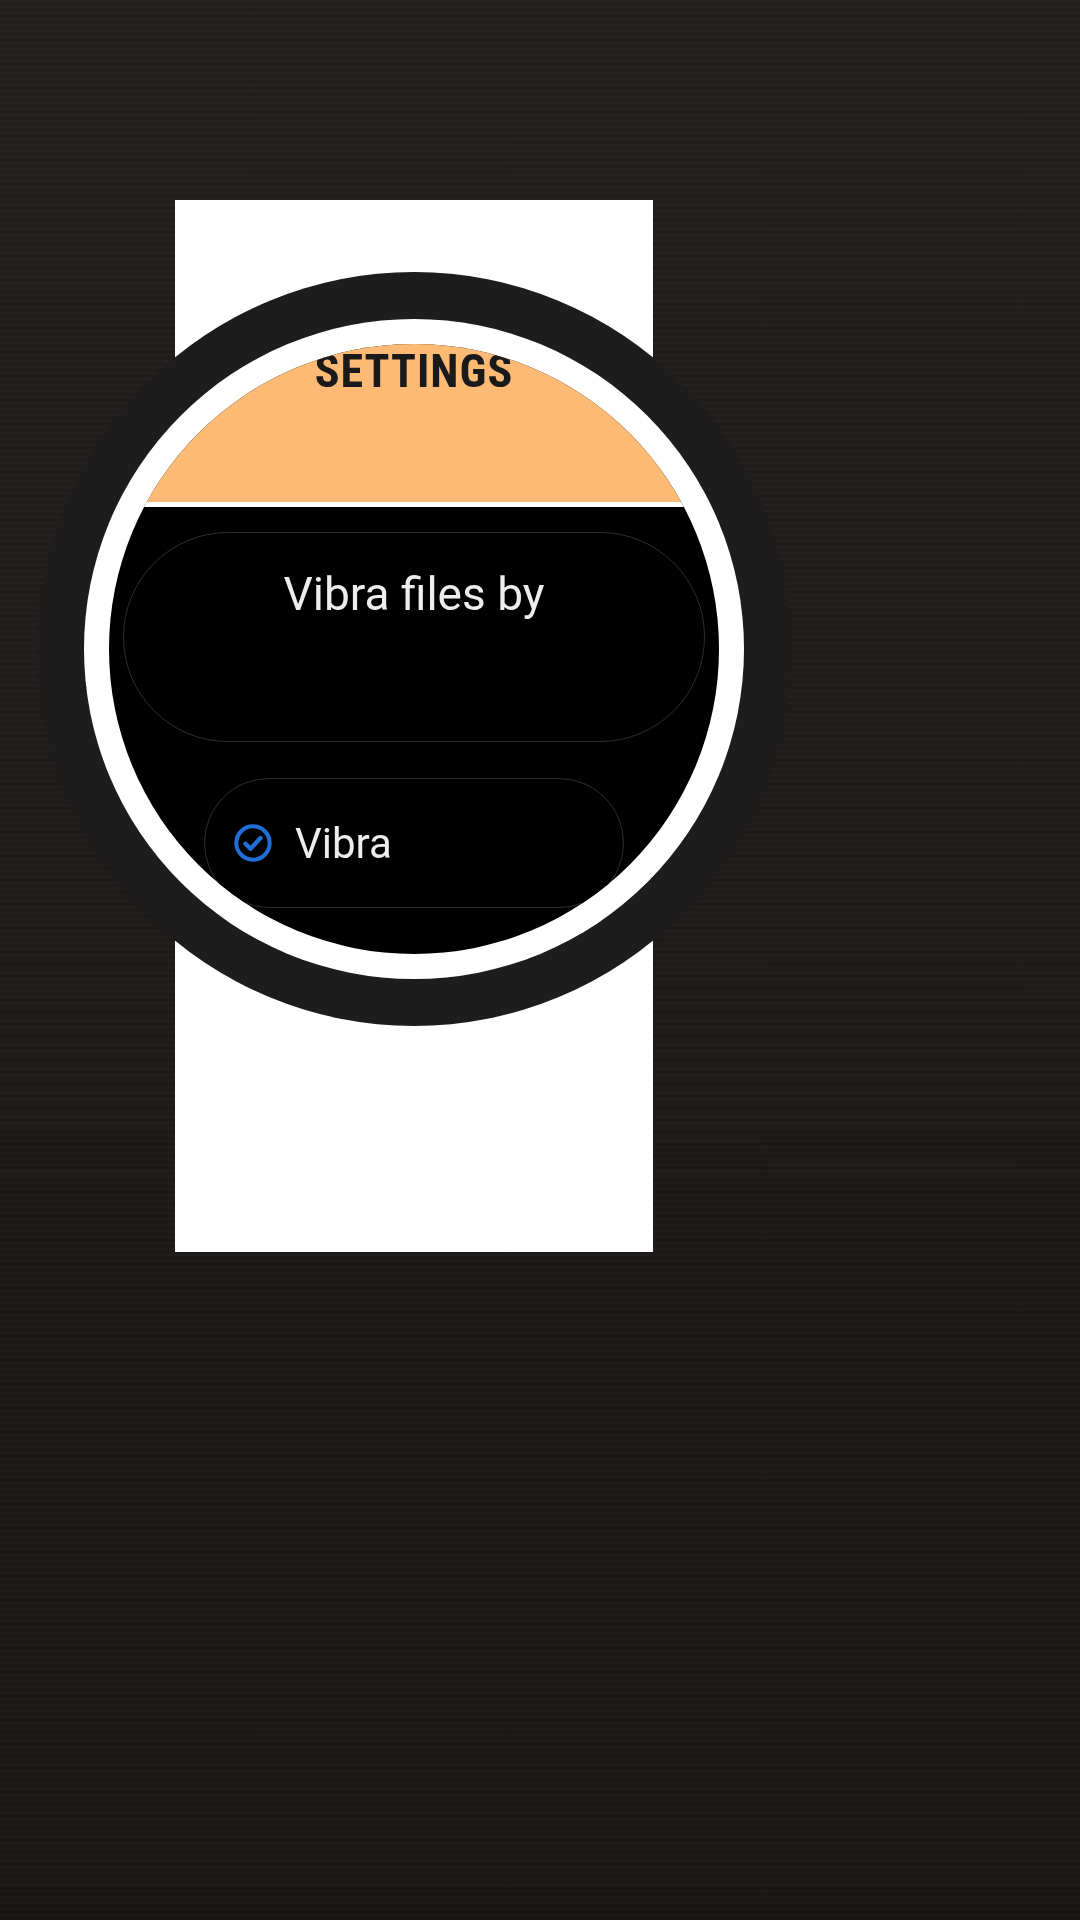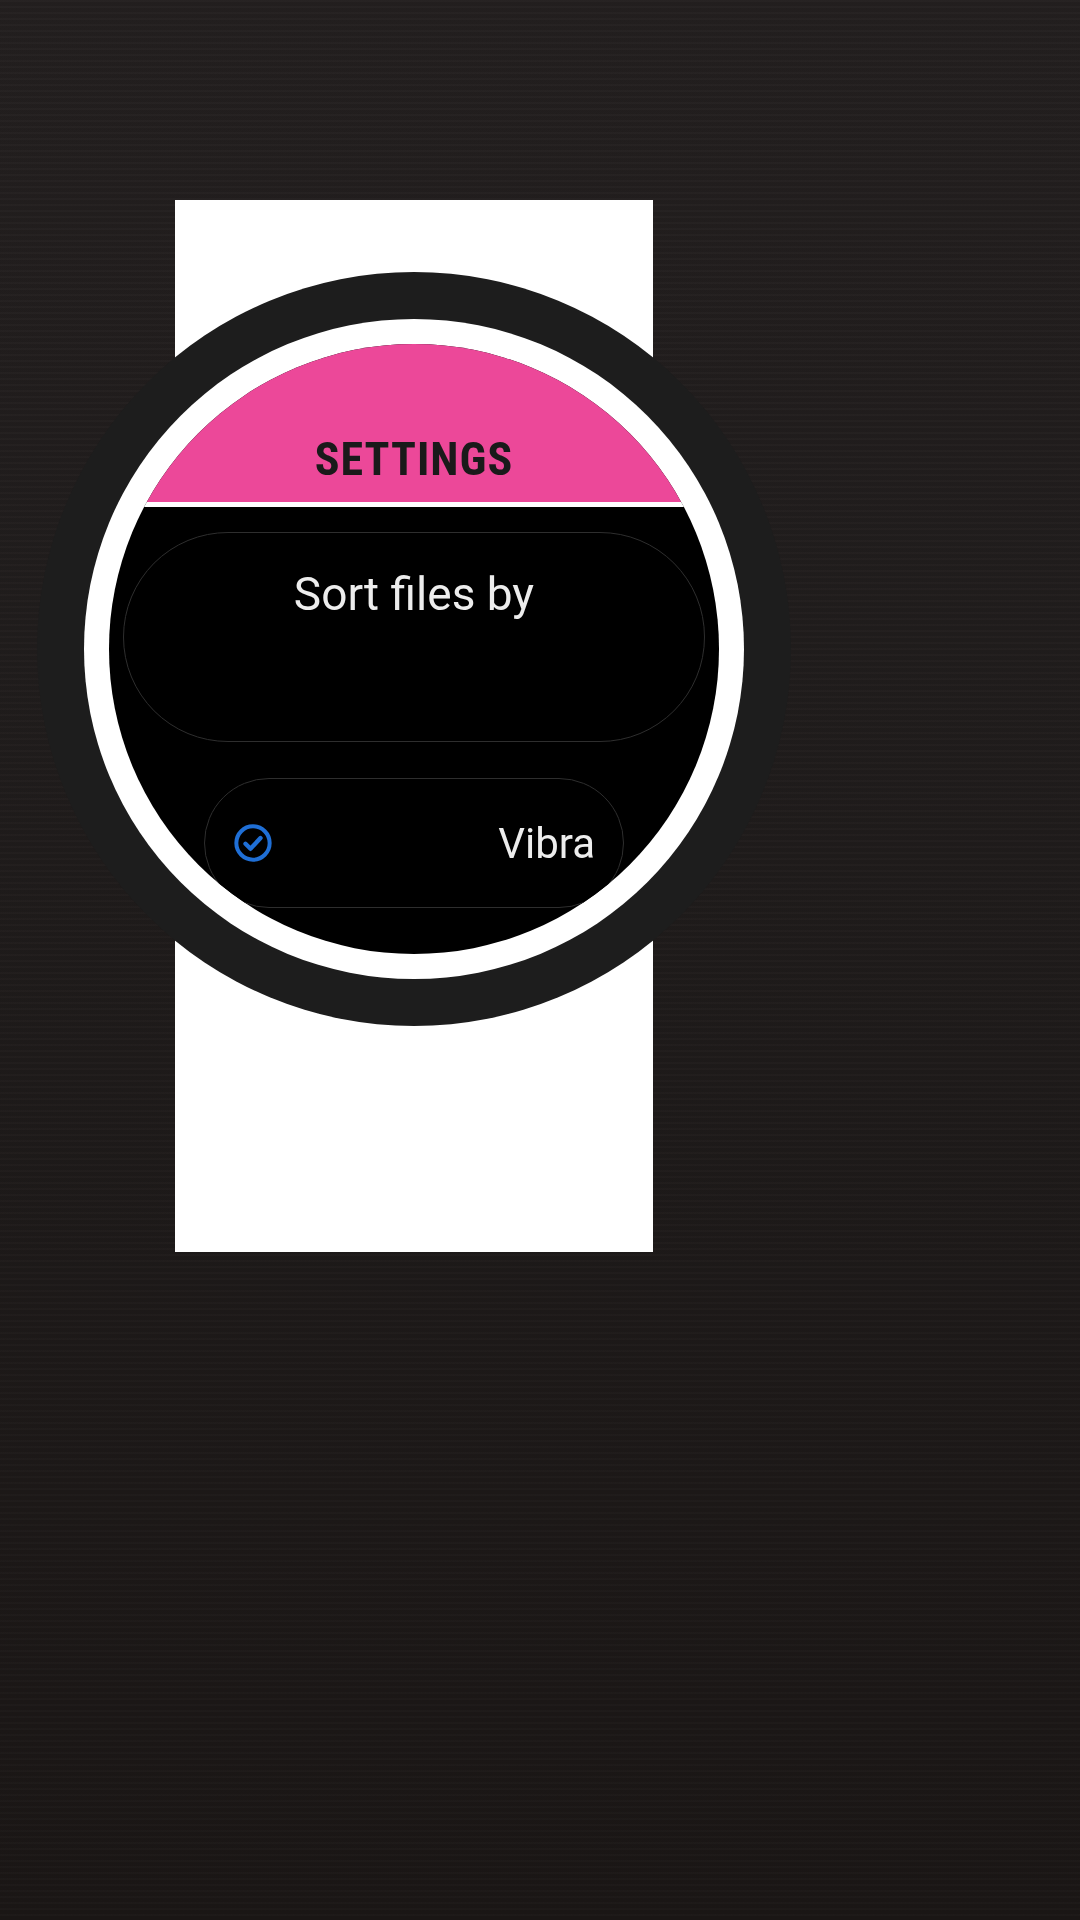--- a/index.html
+++ b/index.html
@@ -60,23 +60,23 @@
     border-radius: 50%;
     overflow: hidden;
     background: #000000;
   }
 
   
   .face-header {
     position: absolute;
     left: 0; top: 0; right: 0;
     height: 158px;
-    background: #ec4899;
+    background: #fdba74;
     display: flex;
-    align-items: flex-end;
+    align-items: flex-start;
     justify-content: center;
     padding-bottom: 16px;
   }
   .face-header .title {
     font-family: "Roboto Condensed", "Arial Narrow", Arial, sans-serif;
     font-stretch: condensed;
     font-weight: 700;
     font-size: 46px;
     letter-spacing: 1px;
     color: #1a1a1a;
@@ -125,22 +125,22 @@
     white-space: nowrap;
   }
 
   .card.option {
     width: 420px;
     margin: 36px auto 10px;
     min-height: 130px;
     padding: 22px 28px;
     display: flex;
     align-items: center;
-    justify-content: space-between;
-    gap: 8px;
+    justify-content: flex-start;
+    gap: 22px;
     text-align: left;
   }
   .option .label {
     font-size: 42px;
     font-weight: 400;
     color: #ededed;
   }
 
   .check-icon {
     width: 40px; height: 40px;
@@ -161,21 +161,21 @@
       <div class="watch-face">
 
         <div class="face-header">
           <div class="title">SETTINGS</div>
         </div>
         <div class="hr"></div>
 
         <div class="content">
 
           <div class="card sort">
-            <div class="line1">Sort files by</div>
+            <div class="line1">Vibra files by</div>
           </div>
 
           <div class="card option">
             <span class="check-icon">
               <svg viewBox="0 0 24 24" width="40" height="40">
                 <circle cx="12" cy="12" r="10" fill="none" stroke="#1f6fd6" stroke-width="2.4"></circle>
                 <path d="M7.5 12.5 l3 3 l6 -6.5" fill="none" stroke="#1f6fd6" stroke-width="2.6" stroke-linecap="round" stroke-linejoin="round"></path>
               </svg>
             </span>
             <span class="label">Vibra</span>

